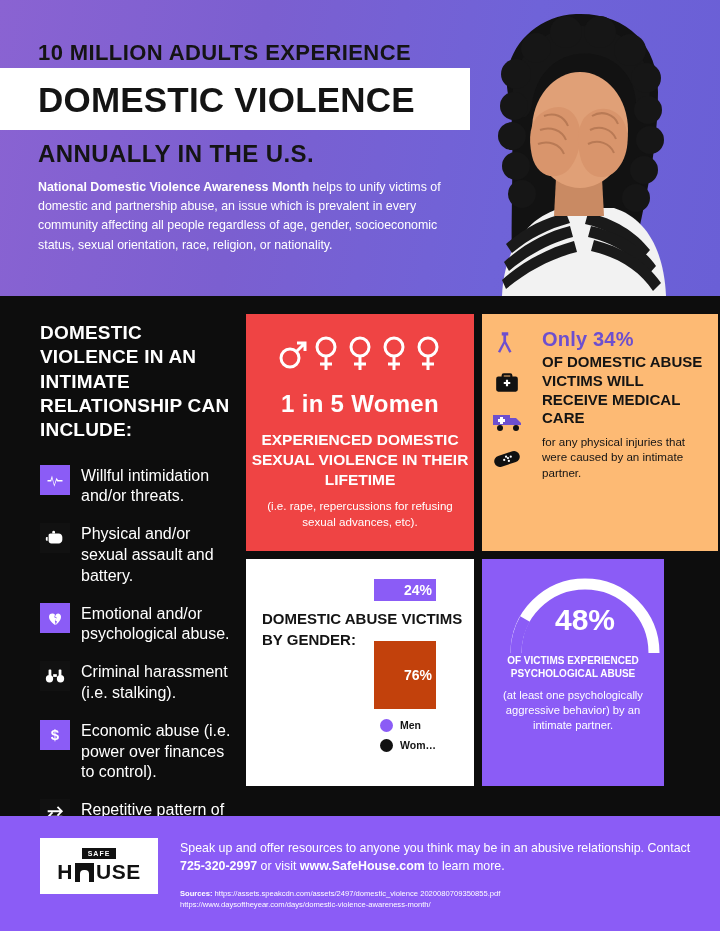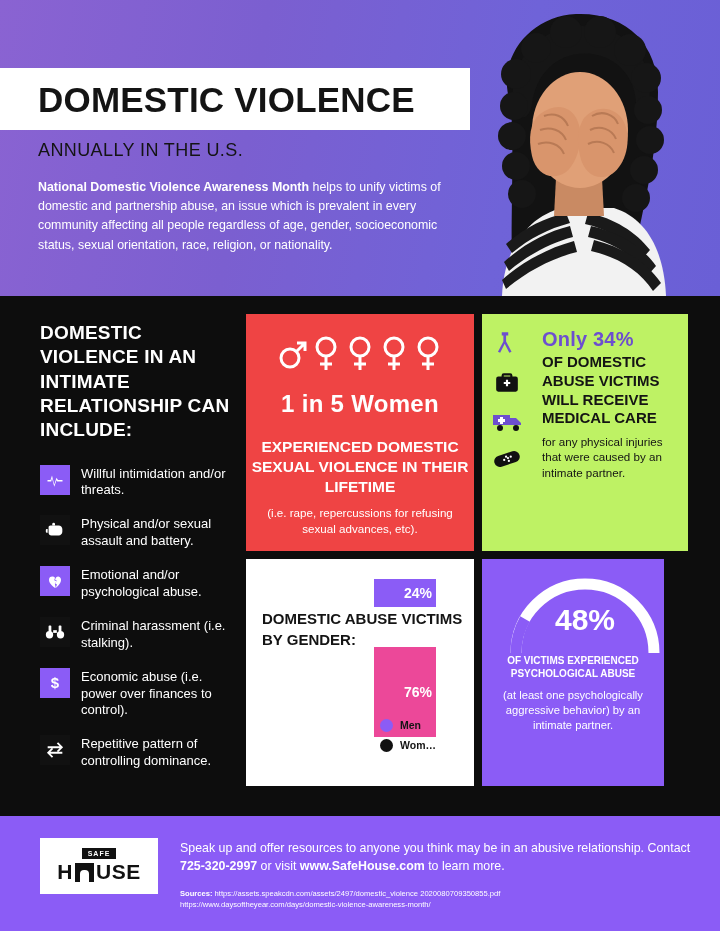--- a/index.html
+++ b/index.html
@@ -35,21 +35,21 @@
     color: #141414; text-transform: uppercase;
     font-family: "Liberation Sans", sans-serif;
   }
   .h-line2 {
     position: absolute; left: 38px; top: 80px;
     font-size: 35px; font-weight: bold; letter-spacing: 0.2px;
     color: #141414; text-transform: uppercase;
   }
   .h-line3 {
     position: absolute; left: 38px; top: 140px;
-    font-size: 18px; font-weight: normal; letter-spacing: 0.4px;
+    font-size: 24px; font-weight: bold; letter-spacing: 0.4px;
     color: #141414; text-transform: uppercase; text-align: right;
   }
   .h-body {
     position: absolute; left: 38px; top: 178px; width: 420px;
     font-size: 12.4px; line-height: 1.55; color: #ffffff;
   }
   .h-body b { color: #ffffff; font-weight: bold; }
 
   
   .illus { position: absolute; right: 6px; top: 10px; width: 270px; height: 286px; }
@@ -73,45 +73,45 @@
   }
   .feat-icon {
     flex: 0 0 auto;
     width: 30px; height: 30px;
     background: #8b5cf6;
     display: flex; align-items: center; justify-content: center;
   }
   .feat-icon.dark { background: #111; }
   .feat-icon svg { display: block; }
   .feat-text {
-    font-size: 13px; line-height: 1.3; color: #ffffff; padding-top: 1px;
+    font-size: 16px; line-height: 1.3; color: #ffffff; padding-top: 1px;
   }
 
   
   .card { position: absolute; }
   .card-1in5 {
     left: 246px; top: 18px; width: 228px; height: 237px;
     background: #ef4444; color: #fff; text-align: center;
   }
   .gender-icons {
     display: flex; justify-content: center; align-items: center;
     gap: 4px; padding-top: 16px;
   }
   .c1-big {
     font-size: 24px; font-weight: bold; margin-top: 14px; letter-spacing: 0.3px;
   }
   .c1-mid {
-    font-size: 15.5px; font-weight: bold; line-height: 1.28; margin-top: 19px;
+    font-size: 15.5px; font-weight: bold; line-height: 1.28; margin-top: 12px;
     text-transform: uppercase;
   }
   .c1-small { font-size: 11.6px; line-height: 1.32; margin-top: 9px; padding: 0 16px; }
 
   .card-34 {
-    left: 482px; top: 18px; width: 206px; height: 237px;
-    background: #bef264; color: #141414;
+    left: 482px; top: 18px; width: 236px; height: 237px;
+    background: #fdba74; color: #141414;
     padding: 14px 14px 10px 10px;
   }
   .c34-row { display: flex; gap: 8px; }
   .c34-icons { flex: 0 0 auto; width: 42px; padding-top: 2px; }
   .c34-icon { margin-bottom: 10px; }
   .c34-text { flex: 1 1 auto; }
   .c34-head {
     font-size: 20px; font-weight: bold; color: #6d4fcf; letter-spacing: 0.2px;
   }
   .c34-sub {
@@ -123,29 +123,29 @@
   .card-gender {
     left: 246px; top: 263px; width: 228px; height: 227px;
     background: #ffffff; color: #141414;
   }
   .cg-label {
     position: absolute; left: 16px; top: 50px;
     font-size: 15px; font-weight: bold; line-height: 1.38;
     text-transform: uppercase; color: #141414;
   }
   .bar-wrap {
-    position: absolute; left: 128px; top: 20px; width: 62px; height: 158px;
+    position: absolute; left: 128px; top: 20px; width: 62px; height: 130px;
     display: flex; flex-direction: column; gap: 32px;
   }
   .bar-seg {
     display: flex; align-items: center; justify-content: flex-end;
     padding-right: 4px; font-size: 14px; font-weight: bold;
   }
   .bar-men { background: #8b5cf6; color: #ffffff; }
-  .bar-women { background: #ec4899; color: #ffffff; margin-top: 8px; }
+  .bar-women { background: #c2410c; color: #ffffff; margin-top: 8px; }
   .legend { position: absolute; left: 134px; top: 160px; font-size: 10.5px; }
   .legend-row { display: flex; align-items: flex-start; gap: 7px; margin-bottom: 7px; }
   .legend-dot { width: 13px; height: 13px; border-radius: 50%; }
   .legend-dot.men { background: #8b5cf6; }
   .legend-dot.women { background: #111111; }
   .legend-label { color: #141414; font-weight: bold; font-size: 10.5px; }
 
   .card-48 {
     left: 482px; top: 263px; width: 182px; height: 227px;
     background: #8b5cf6; color: #ffffff; text-align: center;
@@ -203,20 +203,21 @@
   .sources b { font-weight: bold; margin-top: 32px; }
 </style>
 </head>
 <body>
 
 <div class="page">
 
   <div class="header">
     <div class="white-band"></div>
 
+    <div class="h-line1">10 Million Adults Experience</div>
     <div class="h-line2">Domestic Violence</div>
     <div class="h-line3">Annually in the U.S.</div>
 
     <div class="h-body">
       <b>National Domestic Violence Awareness Month</b><span> helps to unify victims of domestic and partnership abuse, an issue which is prevalent in every community affecting all people regardless of age, gender, socioeconomic status, sexual orientation, race, religion, or nationality.</span>
     </div>
 
     <svg class="illus" viewBox="0 0 270 286">
 
       <path d="M66 92 C52 48 86 6 132 4 C182 2 214 34 214 82 C214 120 208 160 200 196 C194 226 186 258 182 286 L70 286 C64 240 72 132 66 92 Z" fill="#121212"></path>

